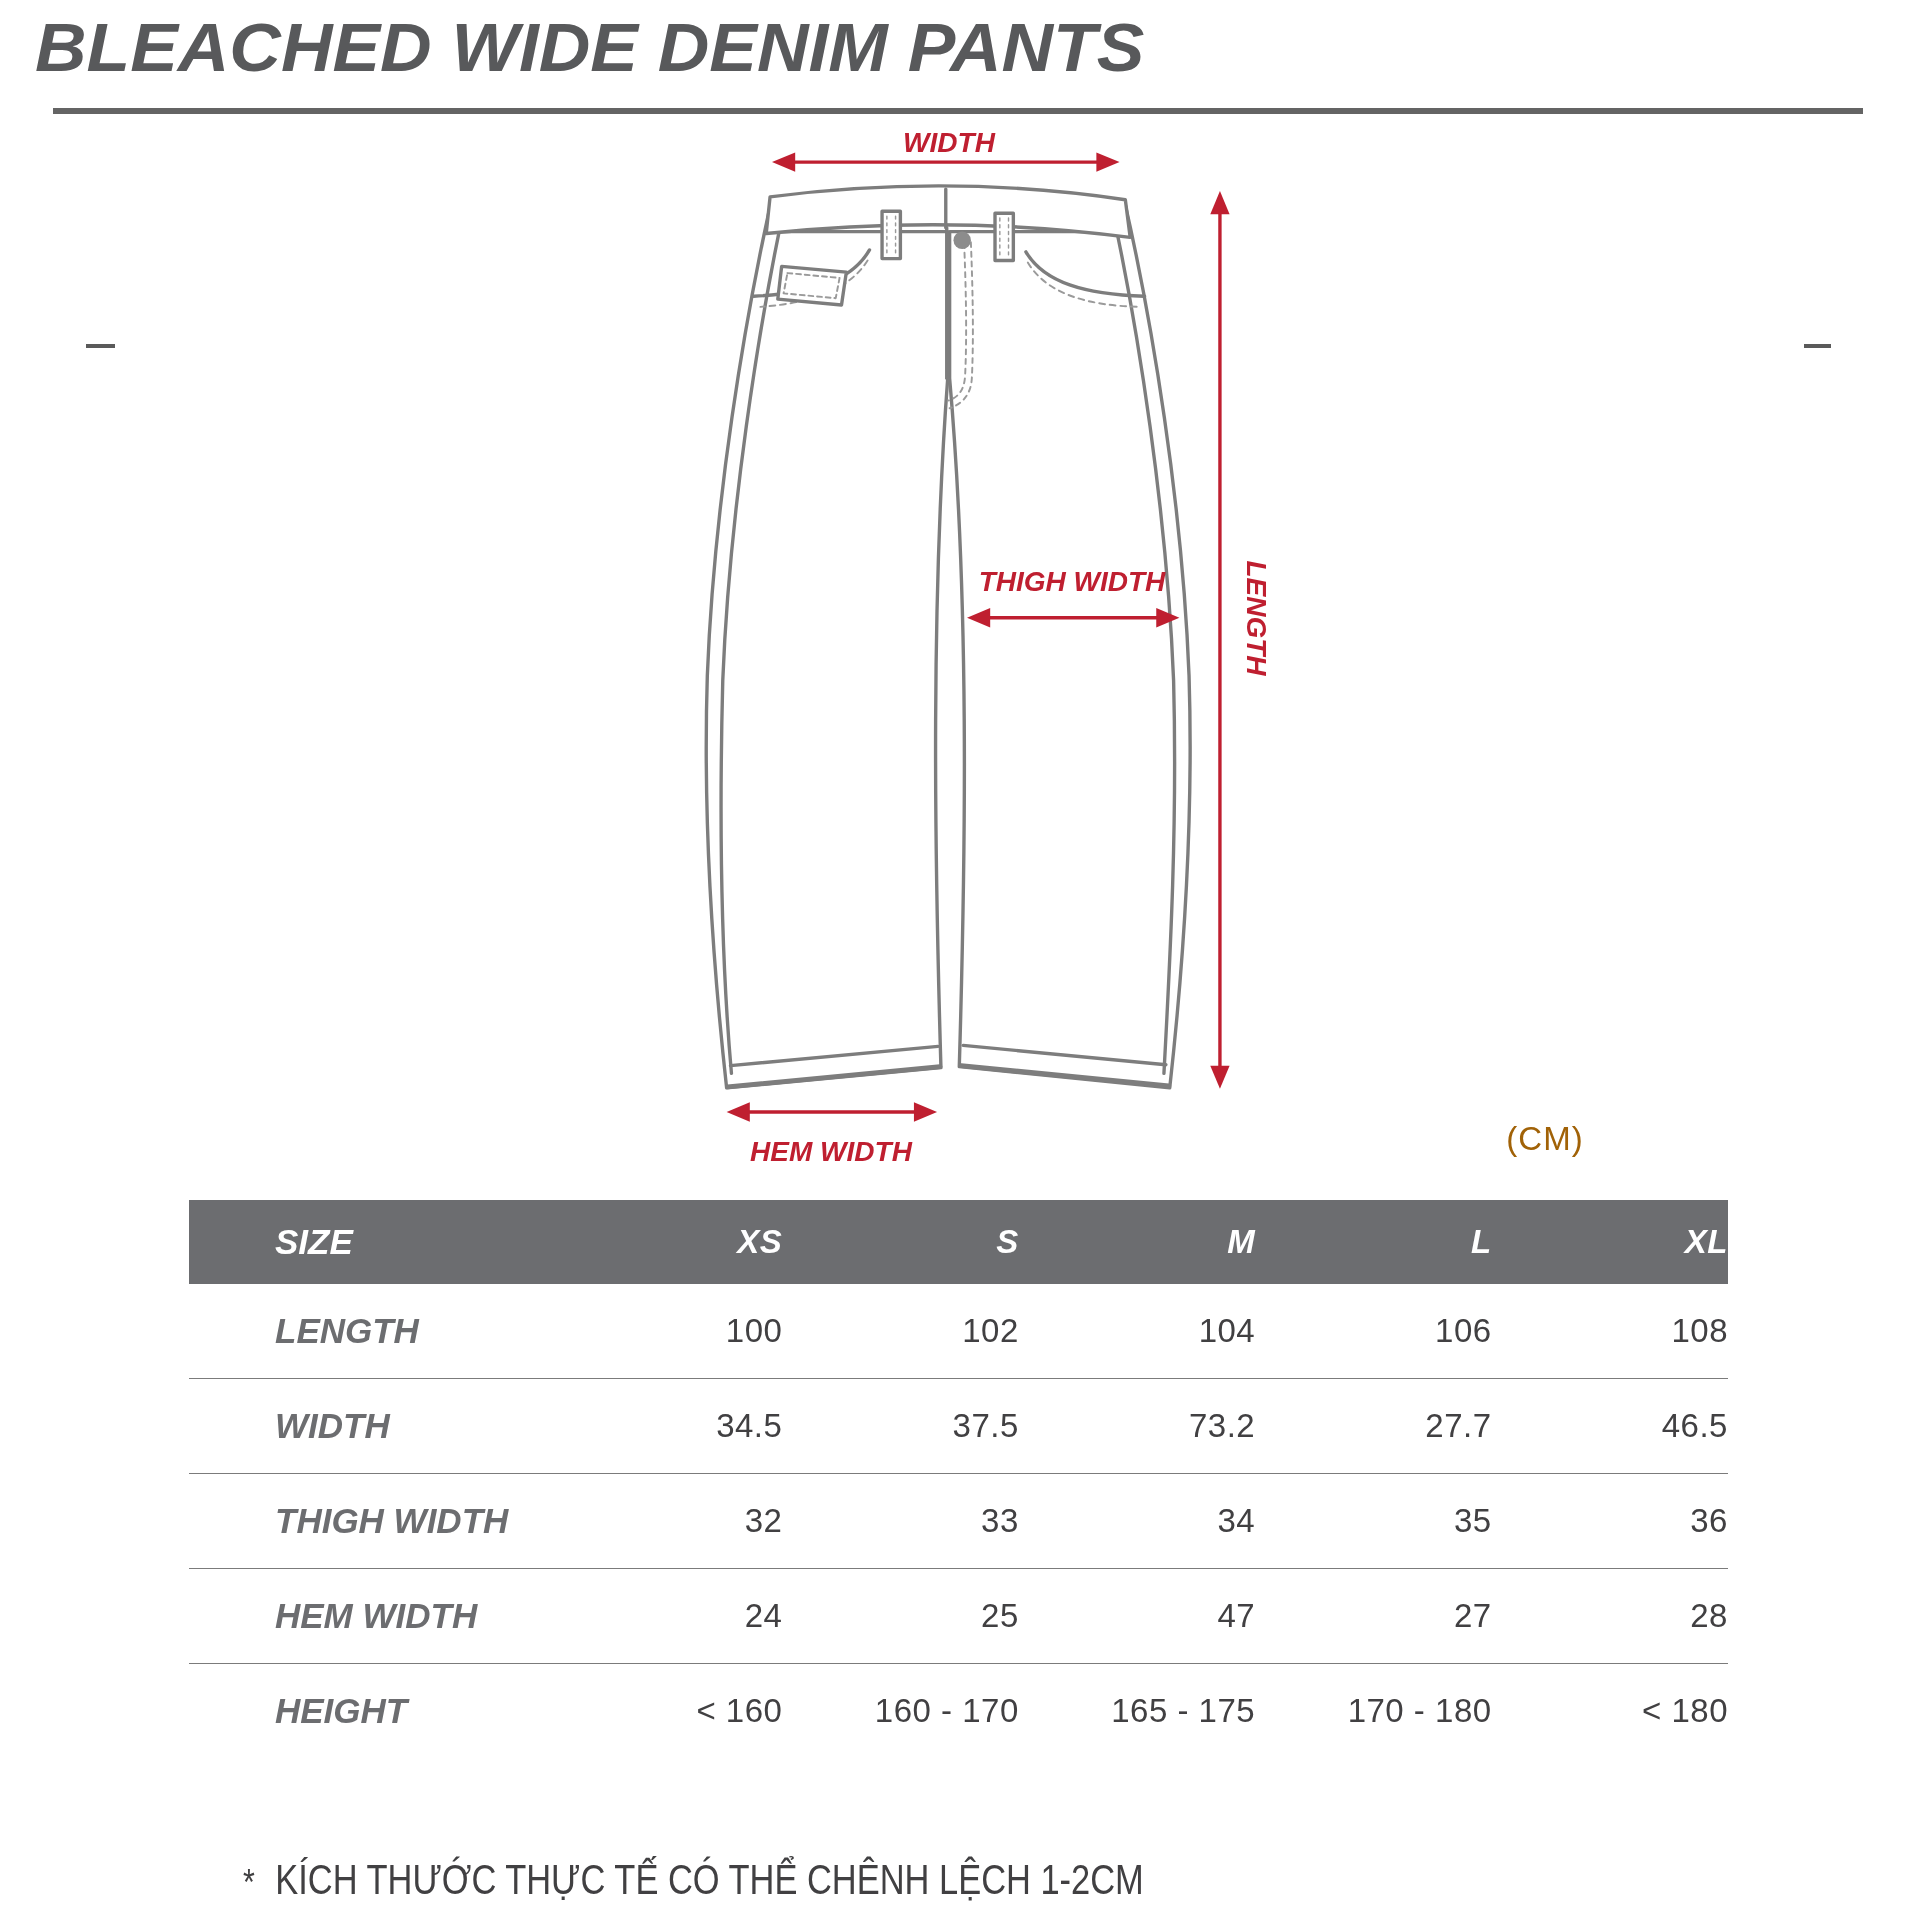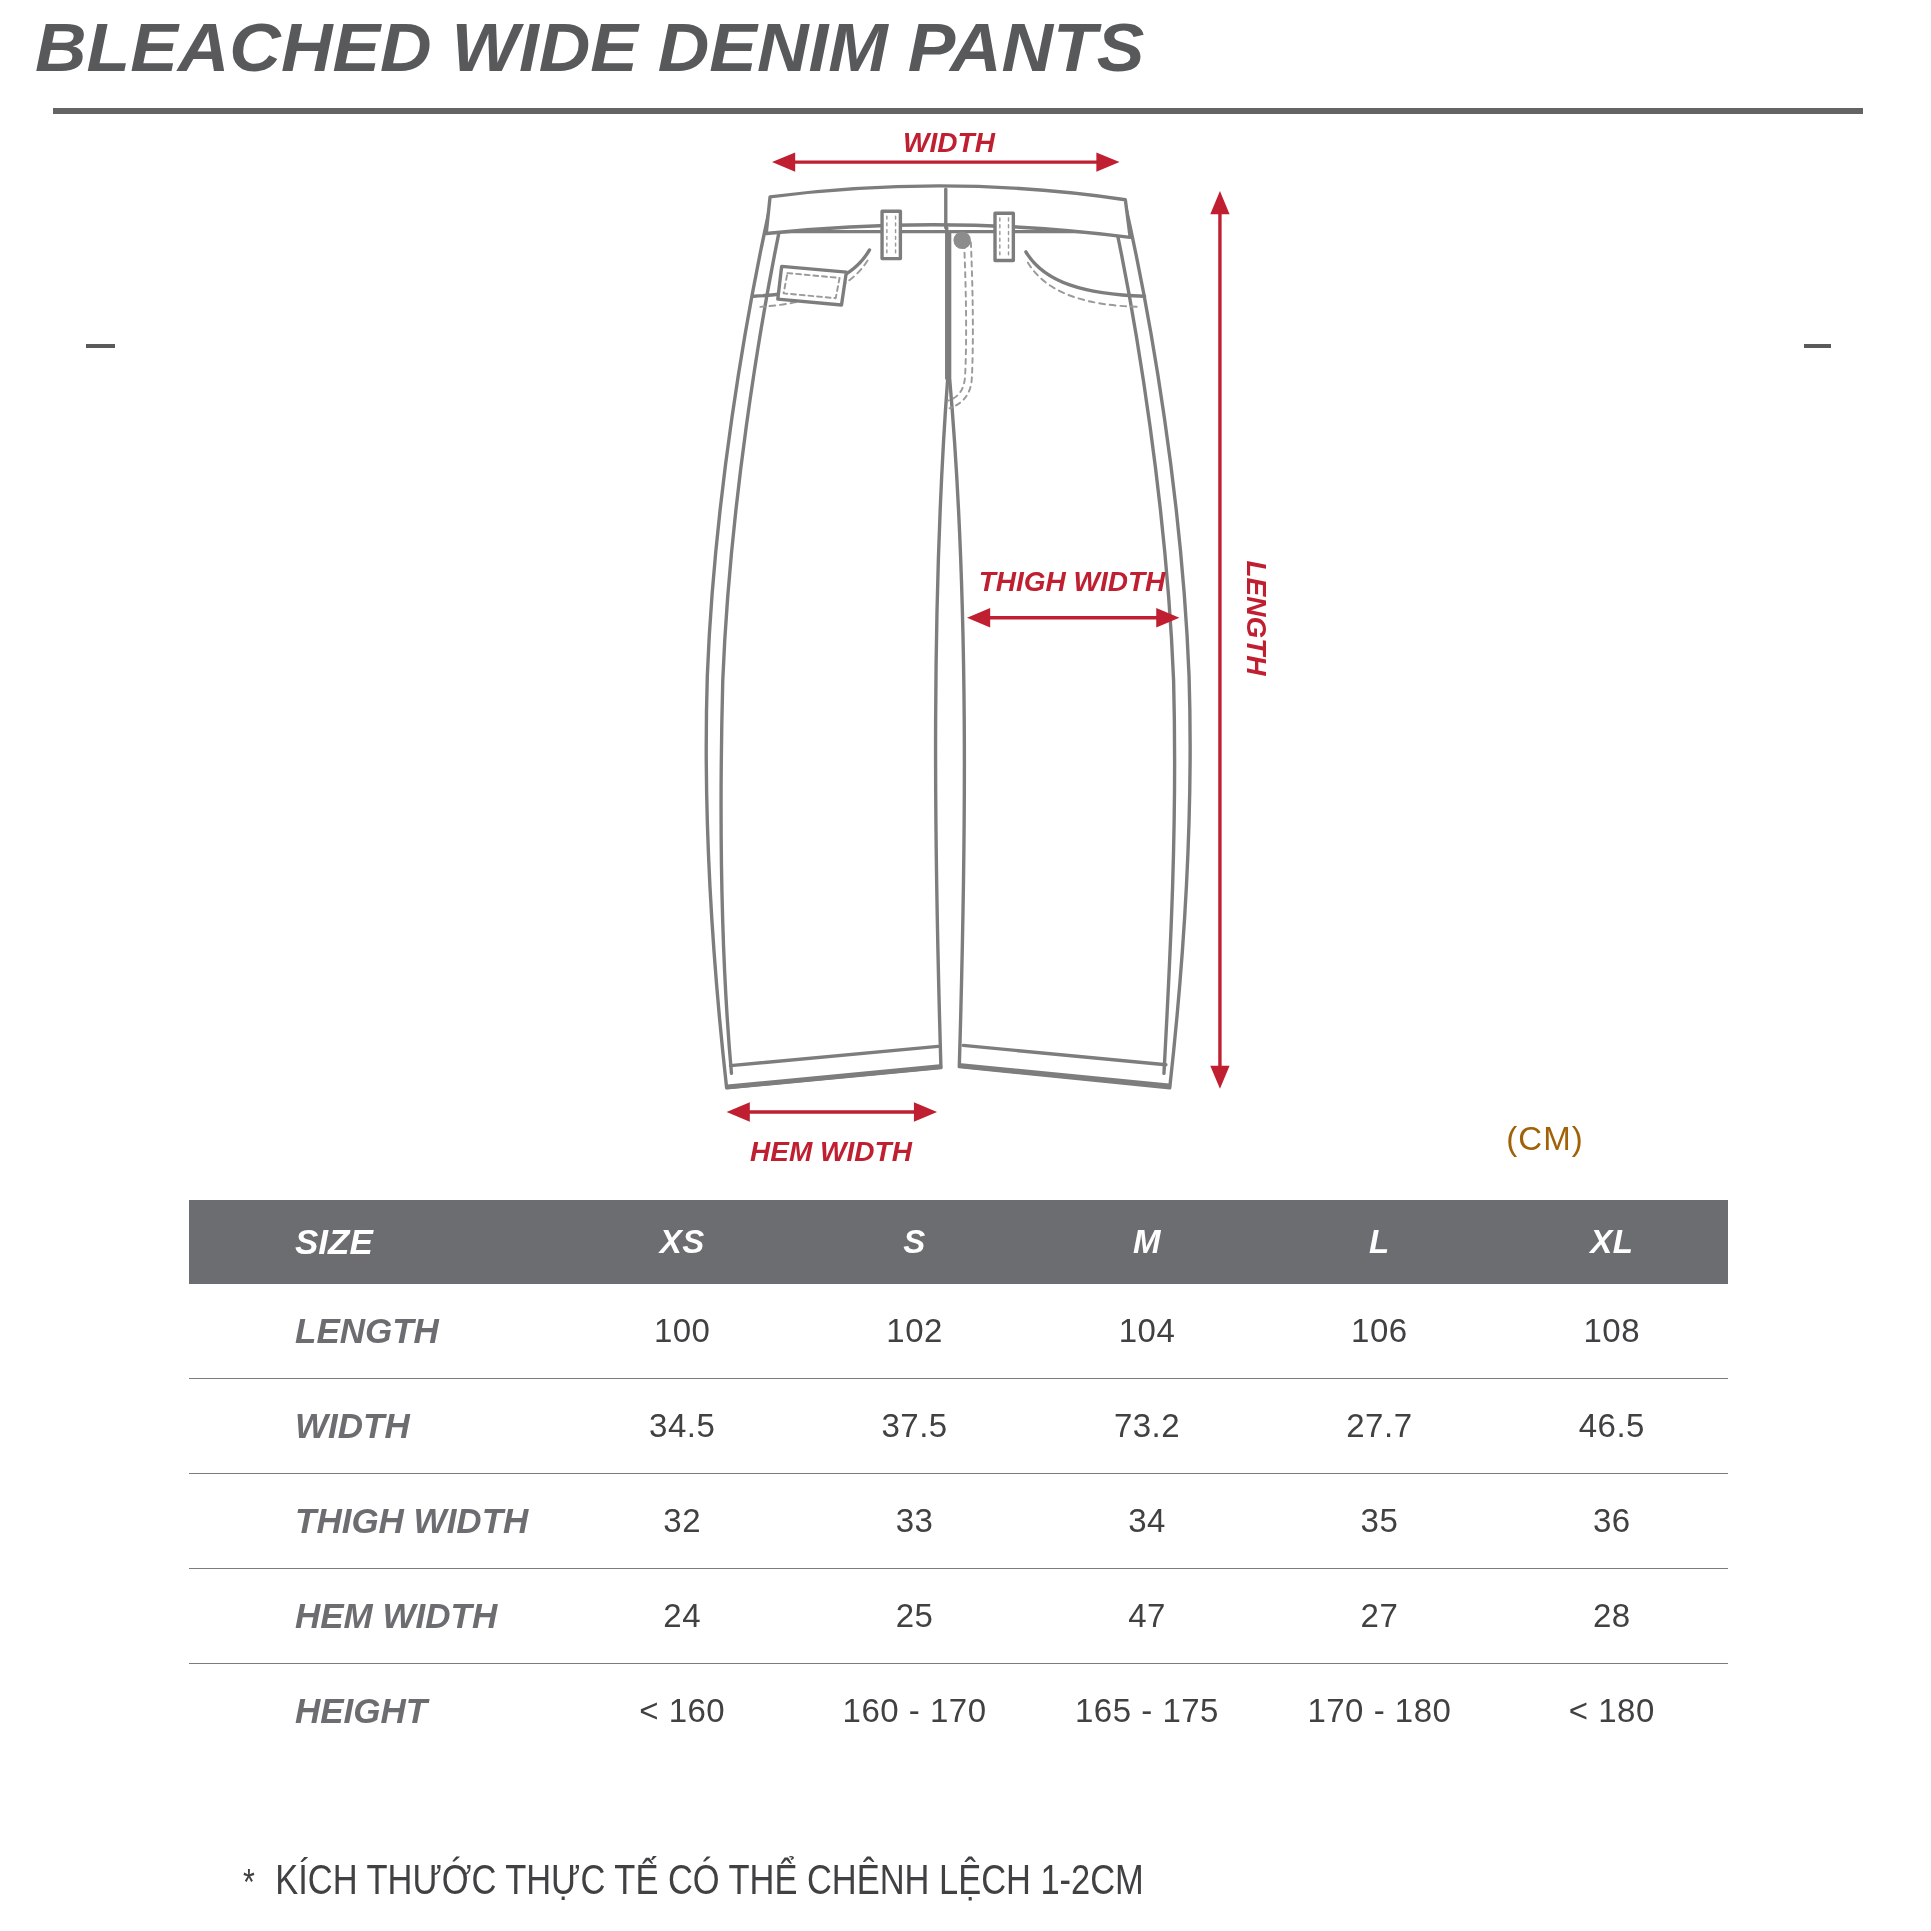--- a/index.html
+++ b/index.html
@@ -59,30 +59,29 @@
   .size-table{
     left:189px;top:1200px;
     width:1539px;
     display:flex;flex-direction:column;
   }
   .t-row{
     display:grid;
     grid-template-columns:357px repeat(5,1fr);
     align-items:center;
     height:94px;
-    padding-left:20px;
   }
   .t-row:not(:last-child){border-bottom:1.9px solid #7b7b7b;}
   .t-head{
     height:84px;
     background:#6c6d70;
     border-bottom:none !important;
   }
   .t-head .cell{color:#ffffff;font-weight:bold;font-style:italic;font-size:33px;}
-  .cell{text-align:center;color:#414042;font-size:33px;letter-spacing:0.5px;}
+  .cell{text-align:right;color:#414042;font-size:33px;letter-spacing:0.5px;}
   .cell.lab{
     text-align:left;
     padding-left:86px;
     color:#6c6d70;
     font-weight:bold;
     font-style:italic;
     font-size:35px;
     letter-spacing:0px;
     white-space:nowrap;
   }

